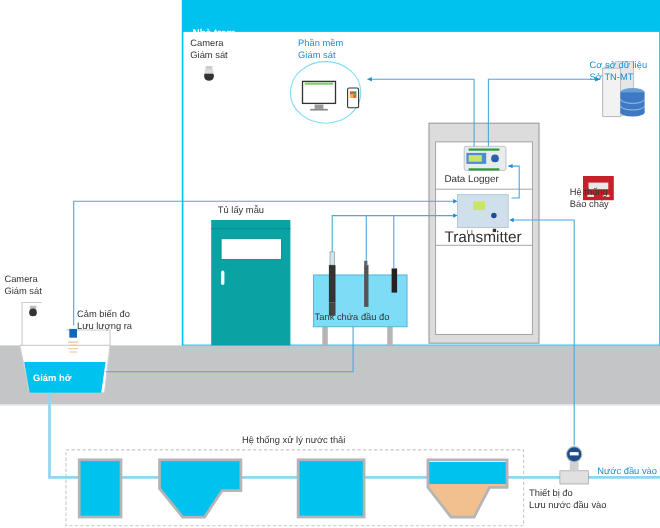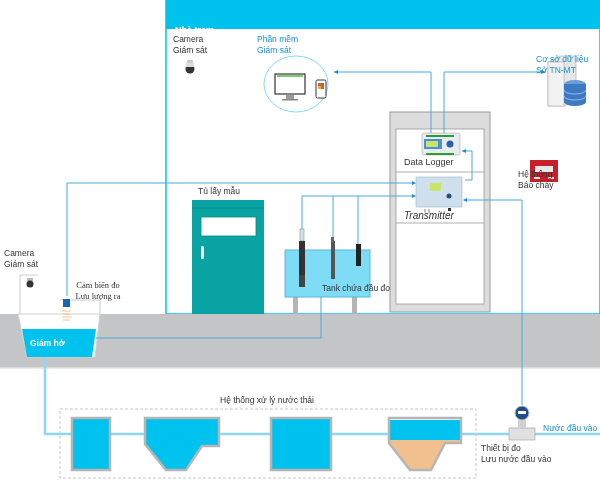--- a/index.html
+++ b/index.html
@@ -166,31 +166,31 @@
     <rect x="518" y="420" width="8" height="8" fill="#d0d0d0"></rect>
     <circle cx="522" cy="413" r="7" fill="#1e4d8c" stroke="#c0c0c0" stroke-width="1"></circle>
     <rect x="518" y="411" width="8" height="3" fill="#ffffff"></rect>
   </g>
 </svg>
 
 <div class="station-title">Nhà trạm</div>
 
 <div class="lbl" style="left:173px;top:34px;width:34px;white-space:pre-line;">Camera
 Giám sát</div>
-<div class="lbl lbl-blue" style="left:257px;top:34px;width:50px;white-space:pre-line;">Phần mềm
+<div class="lbl lbl-blue" style="left:271px;top:34px;width:50px;white-space:pre-line;">Phần mềm
 Giám sát</div>
 <div class="lbl lbl-blue" style="left:536px;top:34px;width:60px;white-space:pre-line;margin-top:20px;">Cơ sở dữ liệu
 Sở TN-MT</div>
 <div class="lbl" style="left:404px;top:157px;width:72px;font-size:9px;">Data Logger</div>
-<div class="lbl" style="left:404px;top:210px;width:72px;font-size:10px;font-style:italic;">Transmitter</div>
+<div class="lbl" style="left:404px;top:210px;width:72px;font-size:14px;">Transmitter</div>
 <div class="lbl" style="left:518px;top:135px;width:50px;white-space:pre-line;margin-top:34px;">Hệ thống
 Báo cháy</div>
 <div class="lbl" style="left:198px;top:186px;width:60px;">Tủ lấy mẫu</div>
-<div class="lbl" style="left:286px;top:283px;width:84px;padding-left:36px;">Tank chứa đầu đo</div>
+<div class="lbl" style="left:286px;top:283px;width:84px;">Tank chứa đầu đo</div>
 <div class="lbl" style="left:4px;top:248px;width:40px;white-space:pre-line;">Camera
 Giám sát</div>
-<div class="lbl" style="left:70px;top:280px;width:56px;white-space:pre-line;text-align:center;font-family:Liberation Serif, serif;">Cảm biến đo
+<div class="lbl" style="left:70px;top:280px;width:56px;white-space:pre-line;text-align:left;">Cảm biến đo
 Lưu lượng ra</div>
 <div class="lbl" style="left:30px;top:338px;width:60px;color:#ffffff;font-weight:bold;">Giám hở</div>
 <div class="lbl" style="left:220px;top:395px;width:120px;">Hệ thống xử lý nước thải</div>
 <div class="lbl" style="left:481px;top:443px;width:82px;white-space:pre-line;">Thiết bị đo
 Lưu nước đầu vào</div>
 <div class="lbl lbl-blue" style="left:543px;top:423px;width:46px;text-align:left;">Nước đầu vào</div>
 
 </body></html>

